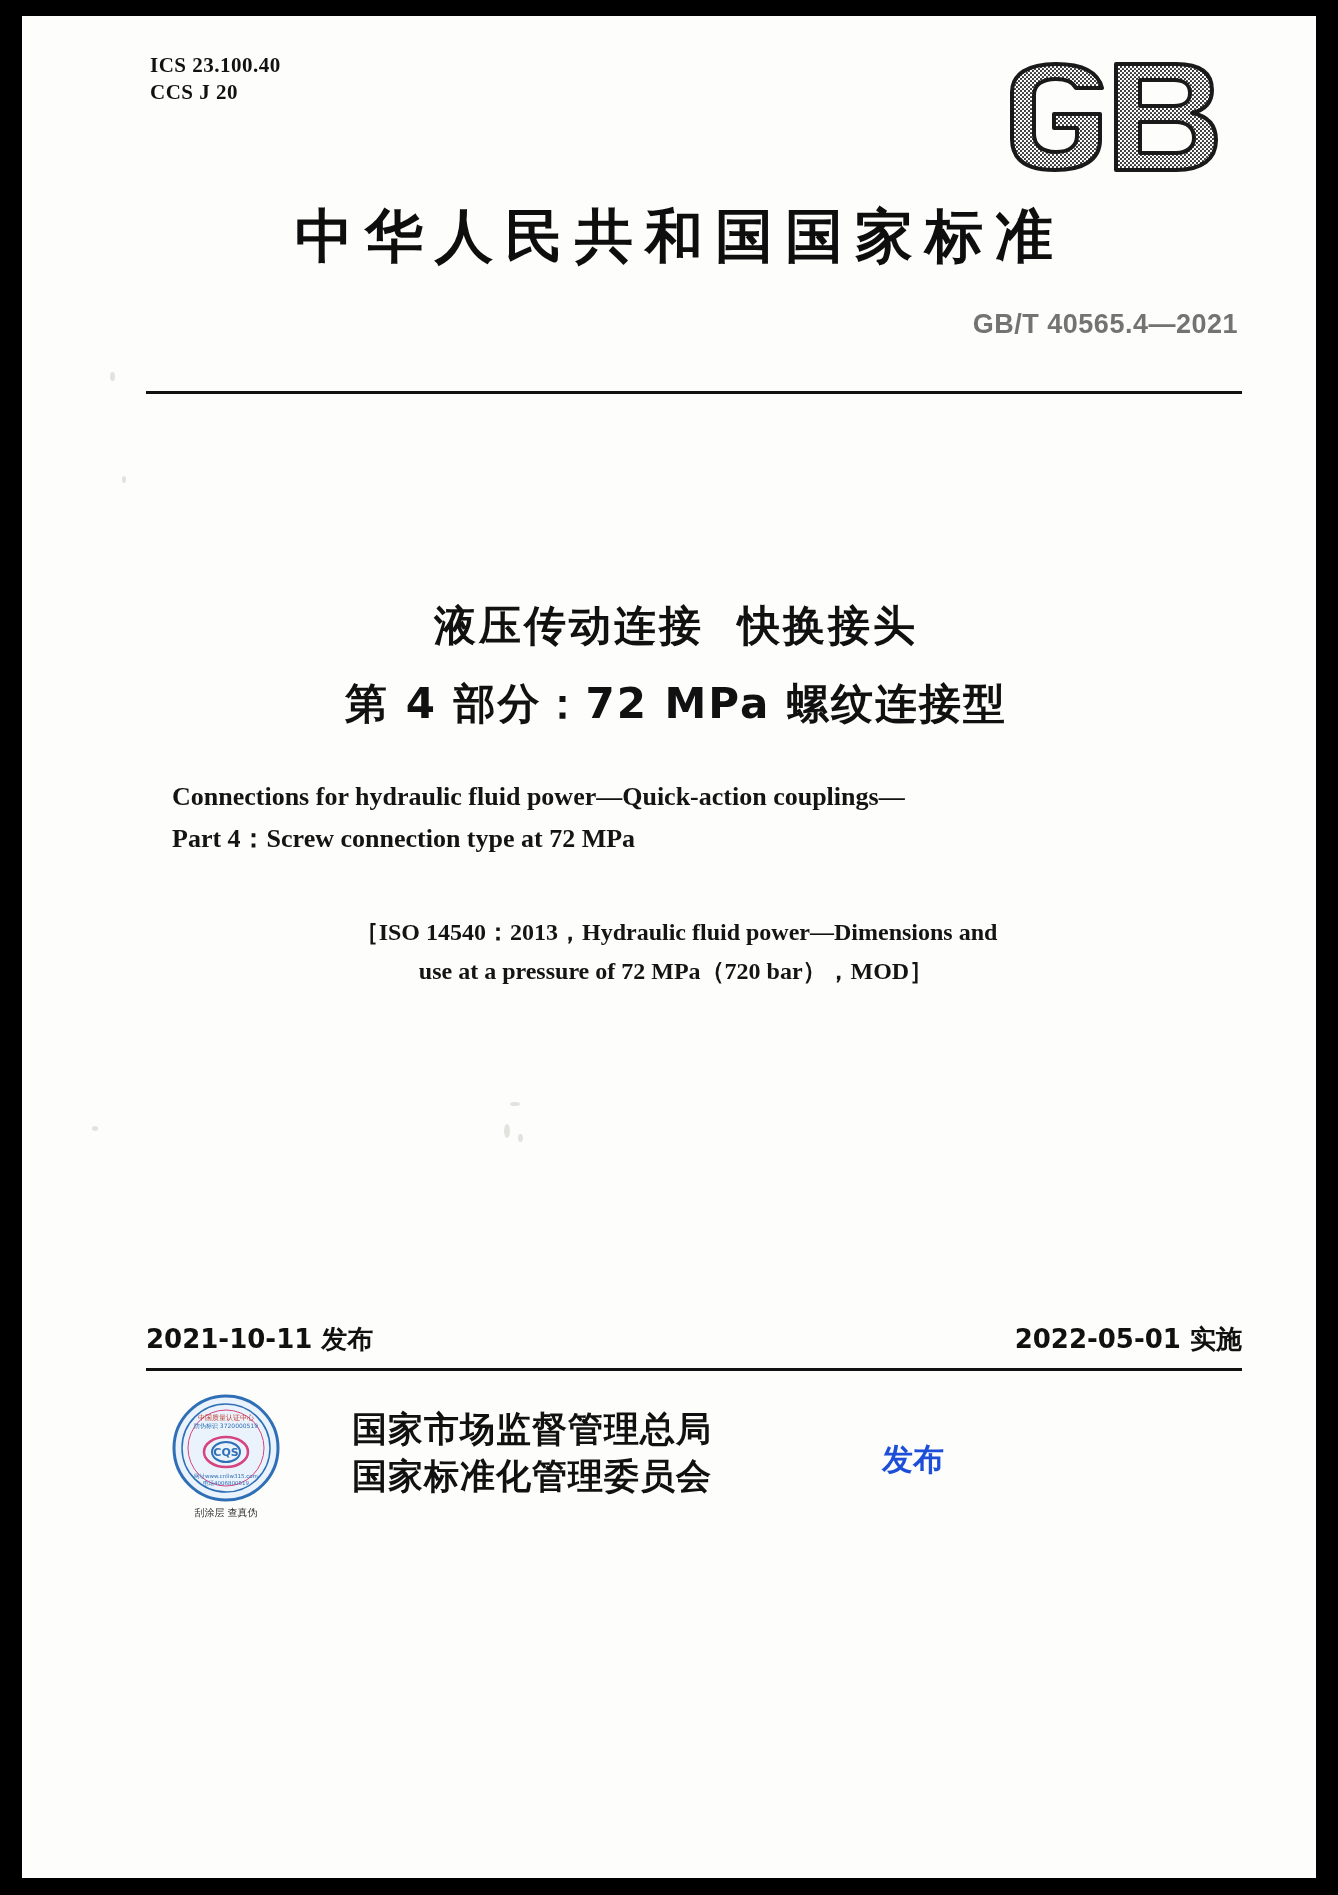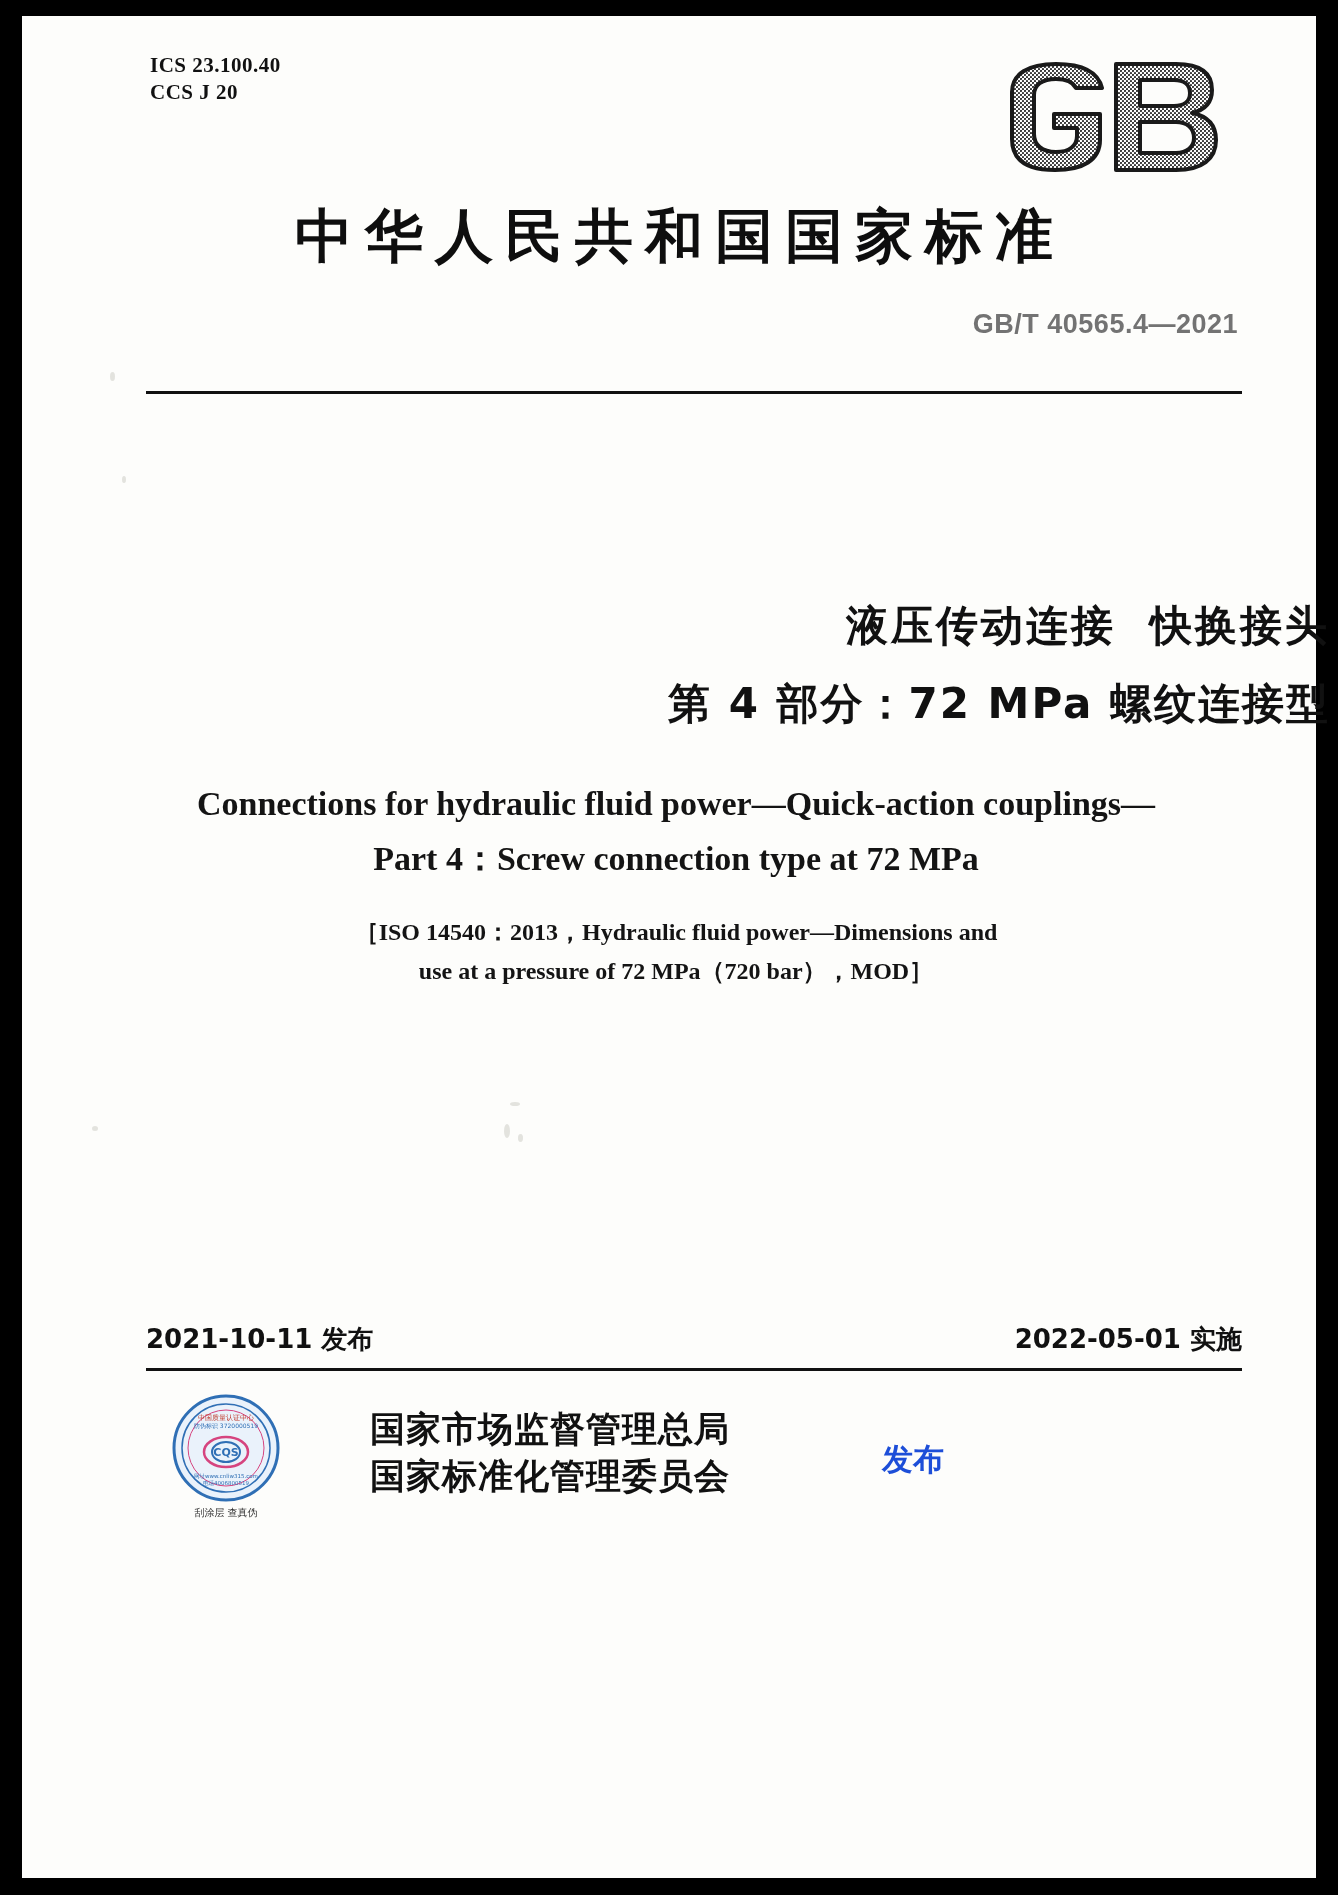--- a/index.html
+++ b/index.html
@@ -87,21 +87,21 @@
     height: 3px;
     background: #111;
   }
 
   
   .title-cn {
     position: absolute;
     left: 0;
     right: 0;
     top: 580px;
-    text-align: right;
+    text-align: center;
     font-family: "DejaVu Sans", sans-serif;
     font-weight: bold;
     color: #111;
   }
   .title-cn .line1 {
     font-size: 42px;
     letter-spacing: 3px;
     line-height: 1.45;
   }
   .title-cn .line1 .gap {
@@ -113,24 +113,23 @@
     letter-spacing: 2px;
     line-height: 1.5;
     margin-top: 15px;
   }
 
   .title-en {
     position: absolute;
     left: 150px;
     right: 150px;
     top: 760px;
-    text-align: center;
     font-family: "Liberation Serif", serif;
     font-weight: bold;
-    font-size: 34px;
+    font-size: 26px;
     line-height: 1.62;
     color: #141414;
   }
 
   .title-iso {
     position: absolute;
     left: 190px;
     right: 190px;
     top: 897px;
     text-align: center;
@@ -165,21 +164,21 @@
     left: 124px;
     right: 88px;
     top: 1352px;
     height: 3px;
     background: #111;
   }
 
   
   .publisher {
     position: absolute;
-    left: 348px;
+    left: 330px;
     top: 1390px;
     font-family: "DejaVu Sans", sans-serif;
     font-weight: bold;
     font-size: 35px;
     line-height: 1.33;
     letter-spacing: 1px;
     color: #111;
     white-space: nowrap;
   }
   .publish-verb {

